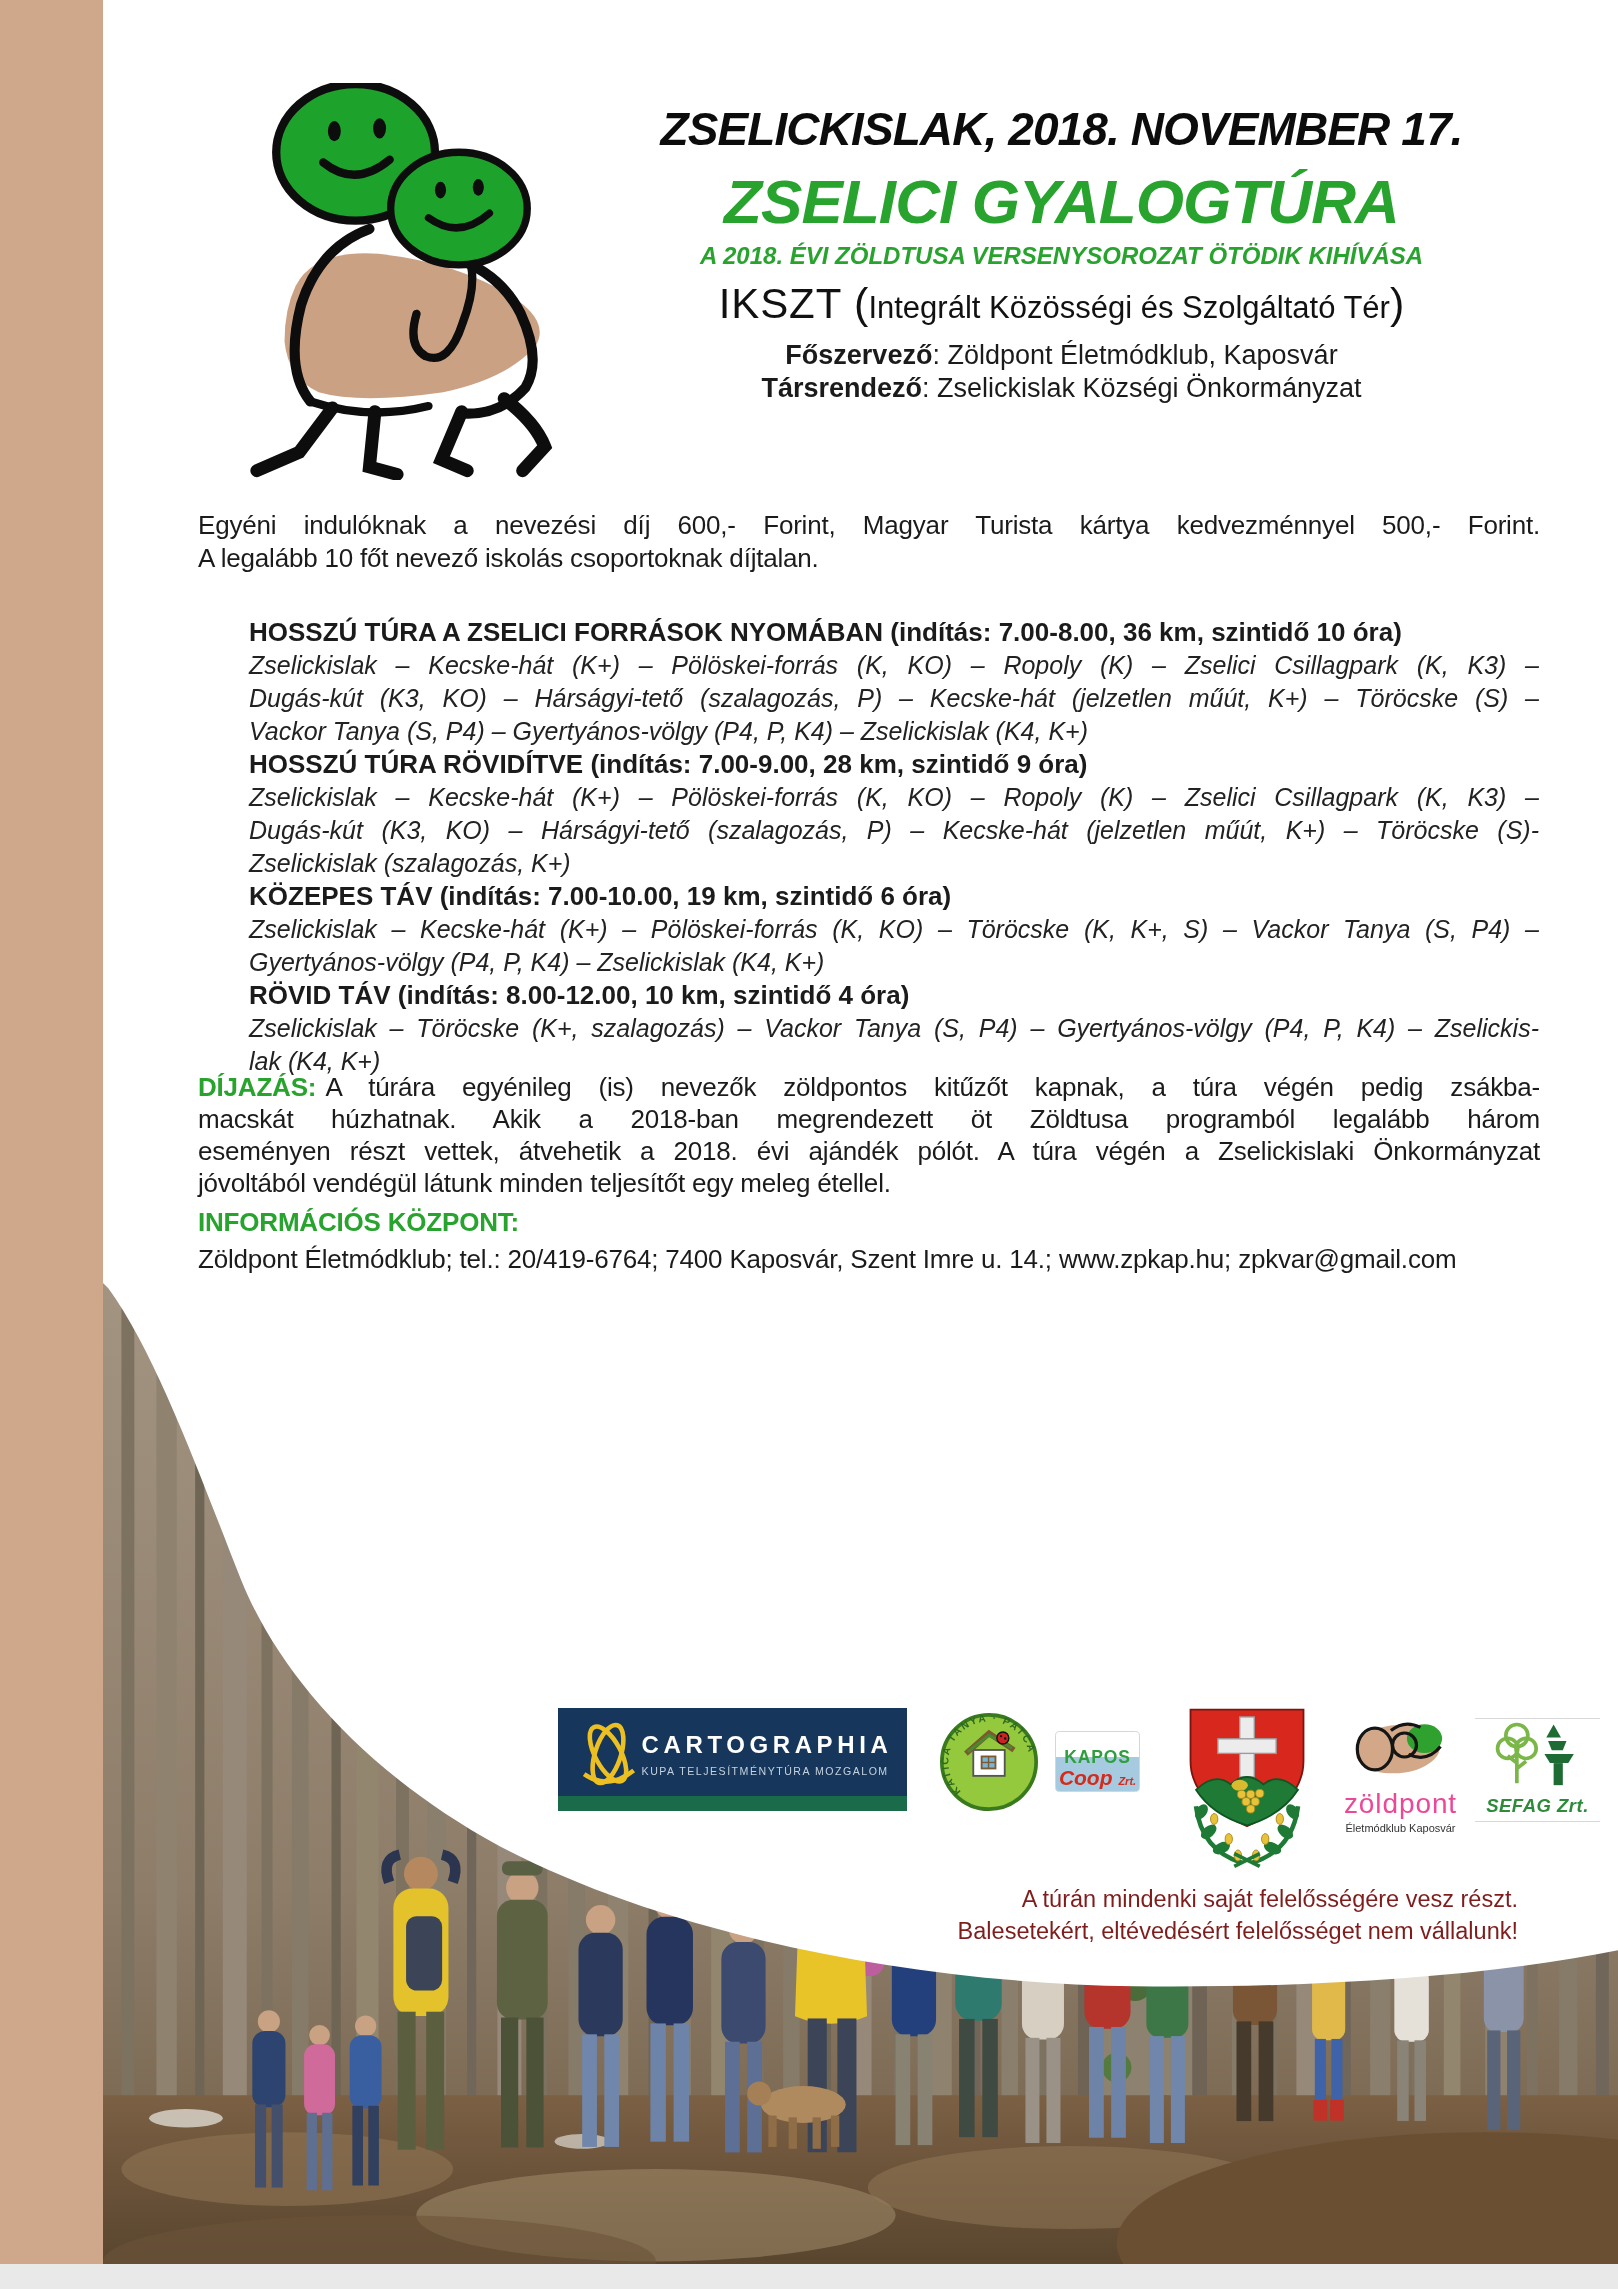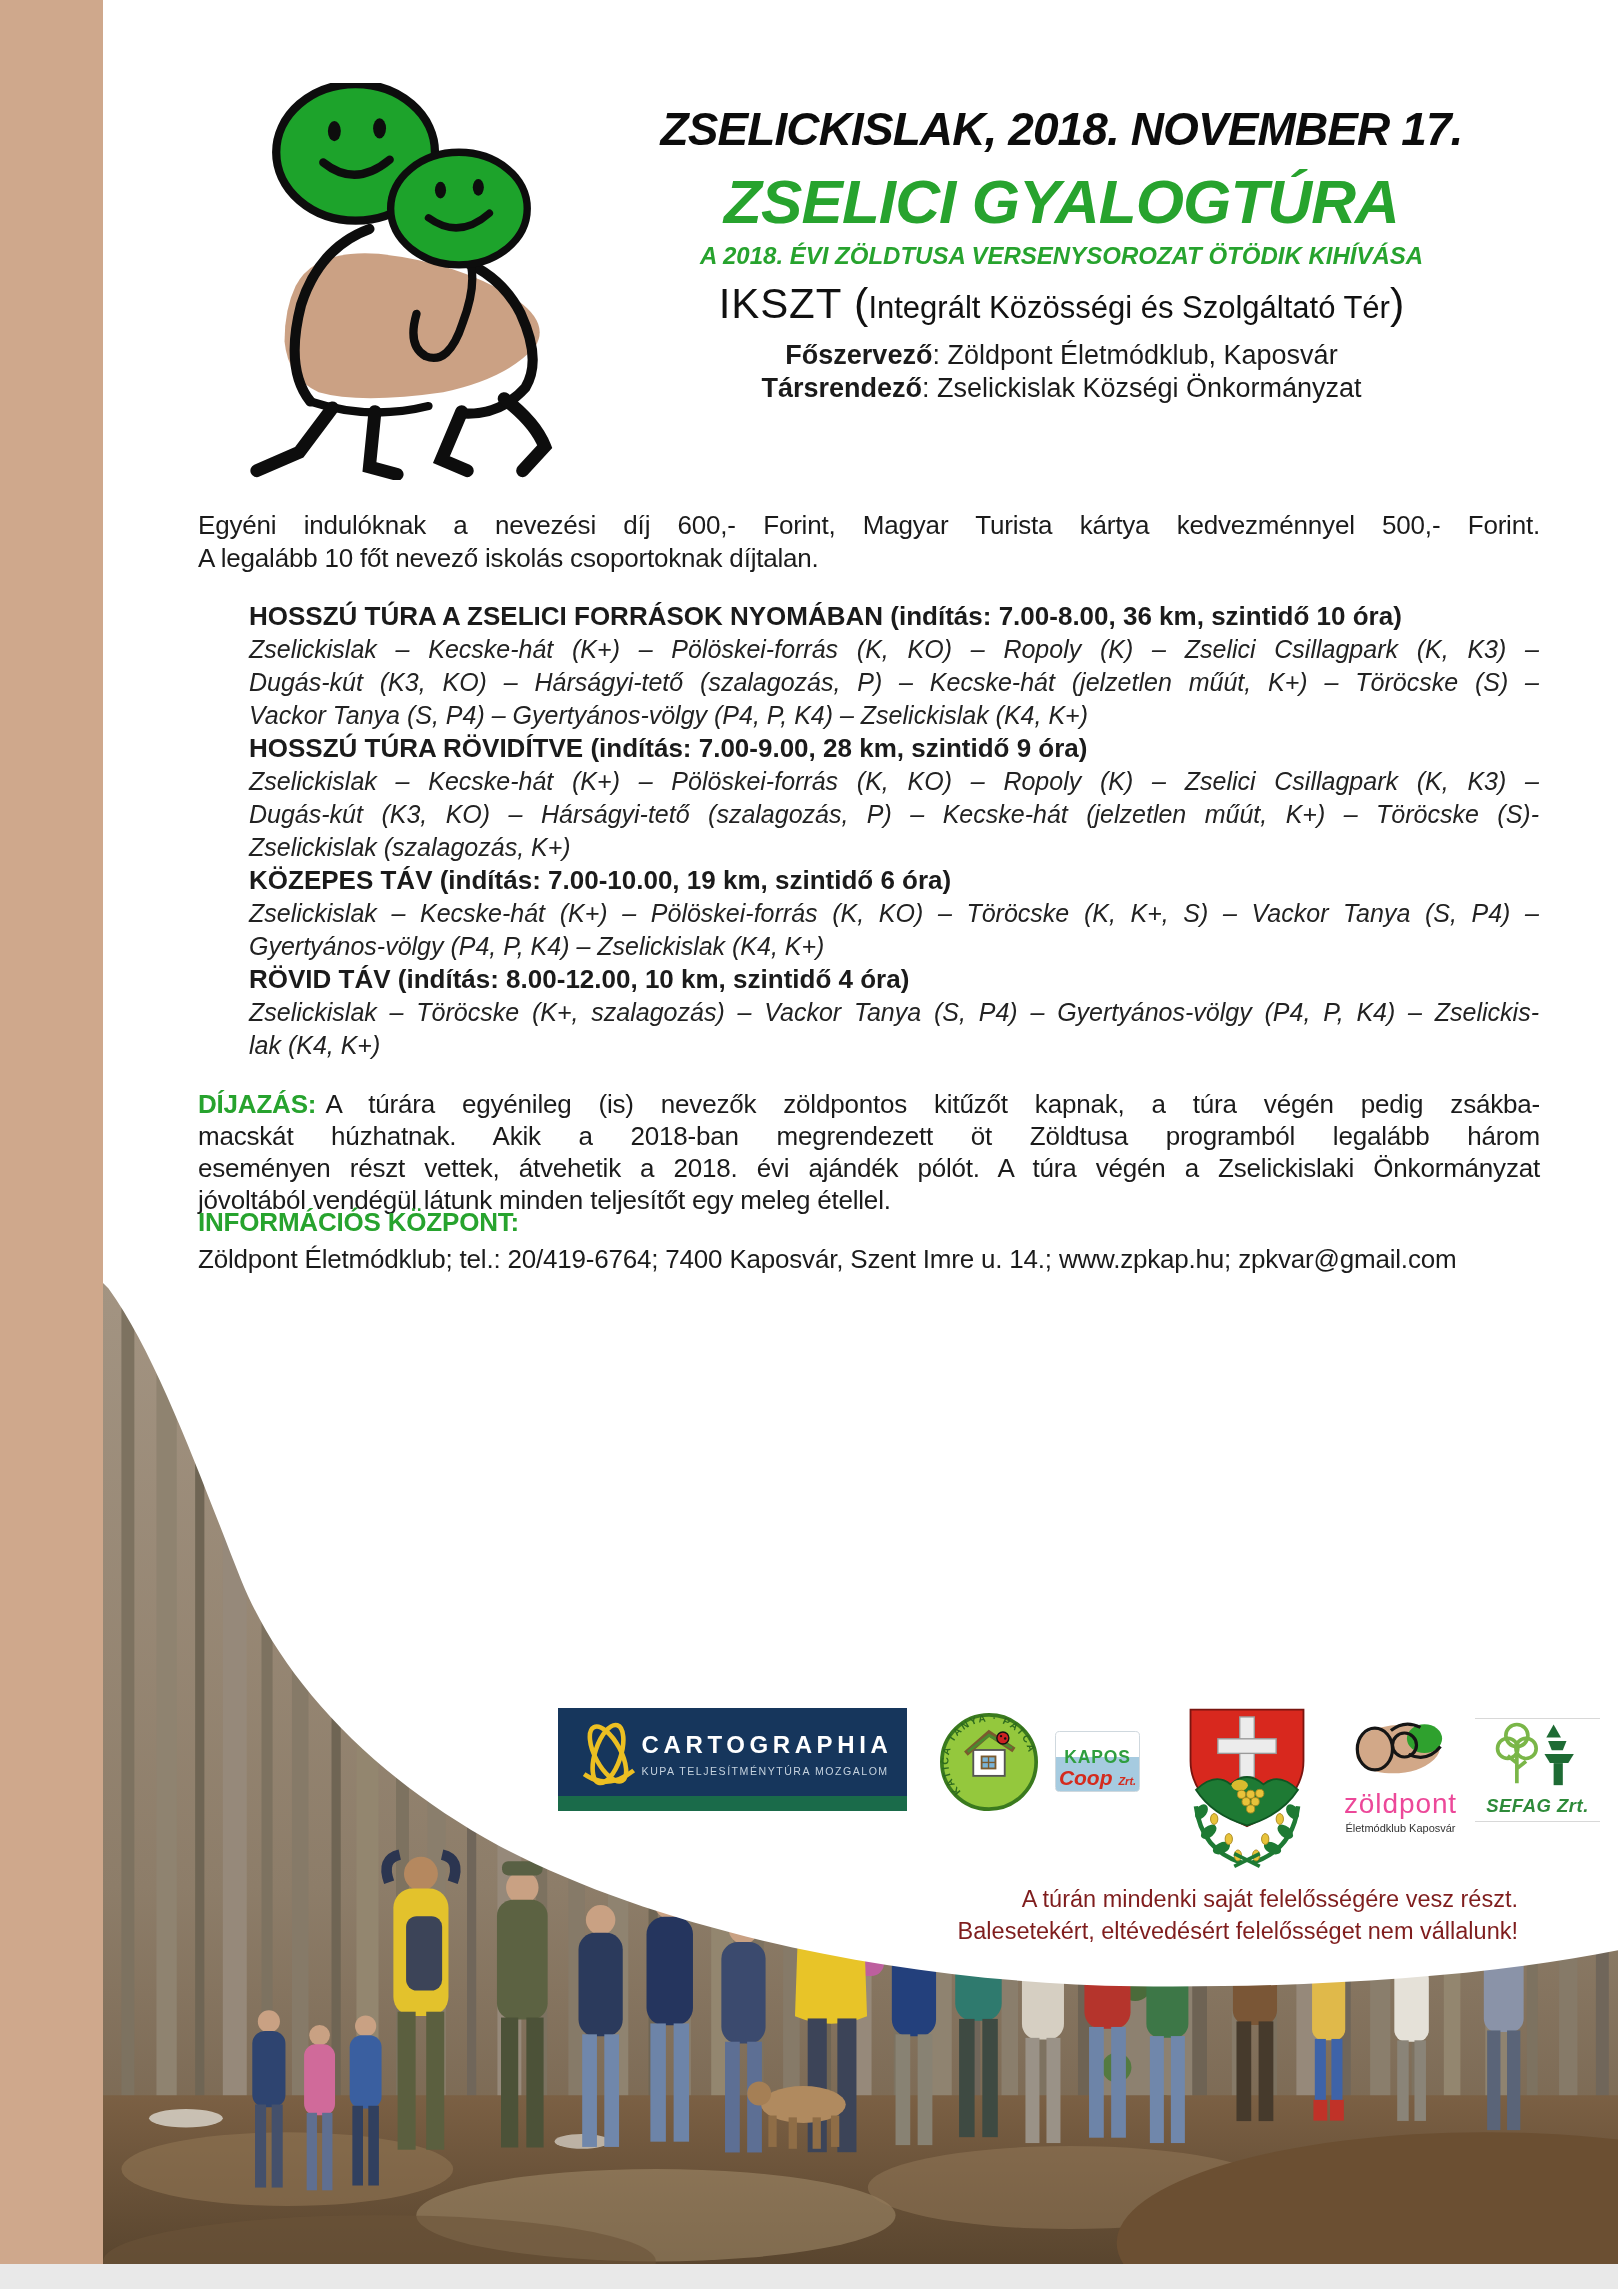--- a/index.html
+++ b/index.html
@@ -18,25 +18,25 @@
   .h-ikszt .par{font-size:43px;font-weight:400;}
   .h-org{position:absolute;left:0;top:340px;width:100%;font-size:27px;}
   .h-org2{position:absolute;left:0;top:373px;width:100%;font-size:27px;}
   .bld{font-weight:bold;}
   
   .bt{font-size:26px;letter-spacing:-0.2px;line-height:33px;}
   .jl{text-align:justify;text-align-last:justify;}
   .glabel{color:#27a32e;font-weight:bold;margin-right:9.2px;}
   .nev{left:198px;top:509px;width:1342px;}
   .nev .l1{font-size:25px;font-weight:bold;line-height:33px;white-space:nowrap;}
-  .routes{left:249px;top:600px;width:1290px;}
+  .routes{left:249px;top:616px;width:1290px;}
   .routes div{line-height:33px;height:33px;}
   .rh{font-weight:bold;font-size:26px;}
   .rl{font-style:italic;font-size:25px;color:#222;}
-  .dij{left:198px;top:1071px;width:1342px;margin-top:17px;}
+  .dij{left:198px;top:1071px;width:1342px;}
   .dij div{line-height:32px;height:32px;font-size:26px;}
   .secline{width:1342px;left:198px;line-height:33px;font-size:26px;}
   .ut-txt{font-size:23.5px;}
   .email{color:#2233a8;font-weight:bold;}
   .tam-label{left:257px;top:1483px;font-size:27px;}
   .tam-list{left:255px;top:1514px;font-size:26px;}
   .med-label{left:286px;top:1553px;font-size:27px;}
   .med-list{left:284px;top:1586px;font-size:26px;}
   .gyal{left:351px;top:1623px;font-size:26px;}
   .www{left:344px;top:1654px;font-size:26px;}

